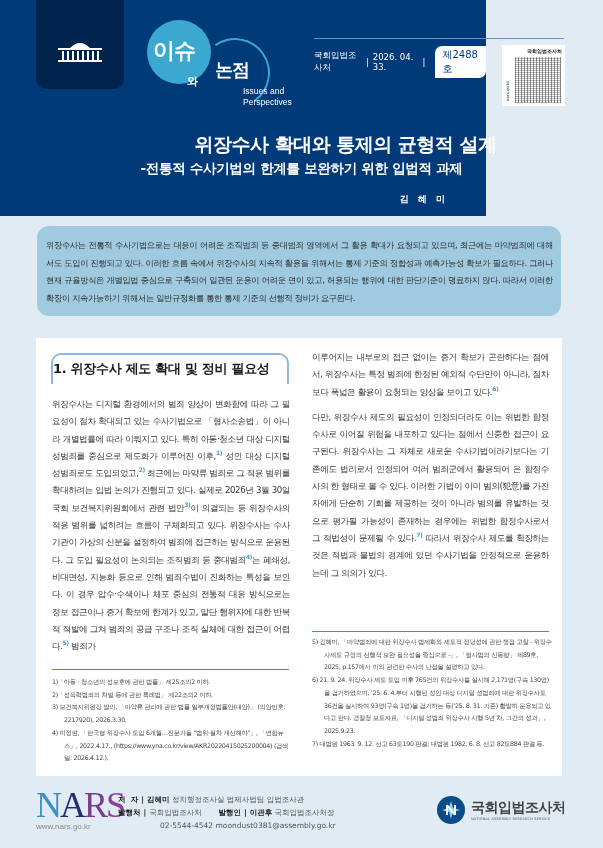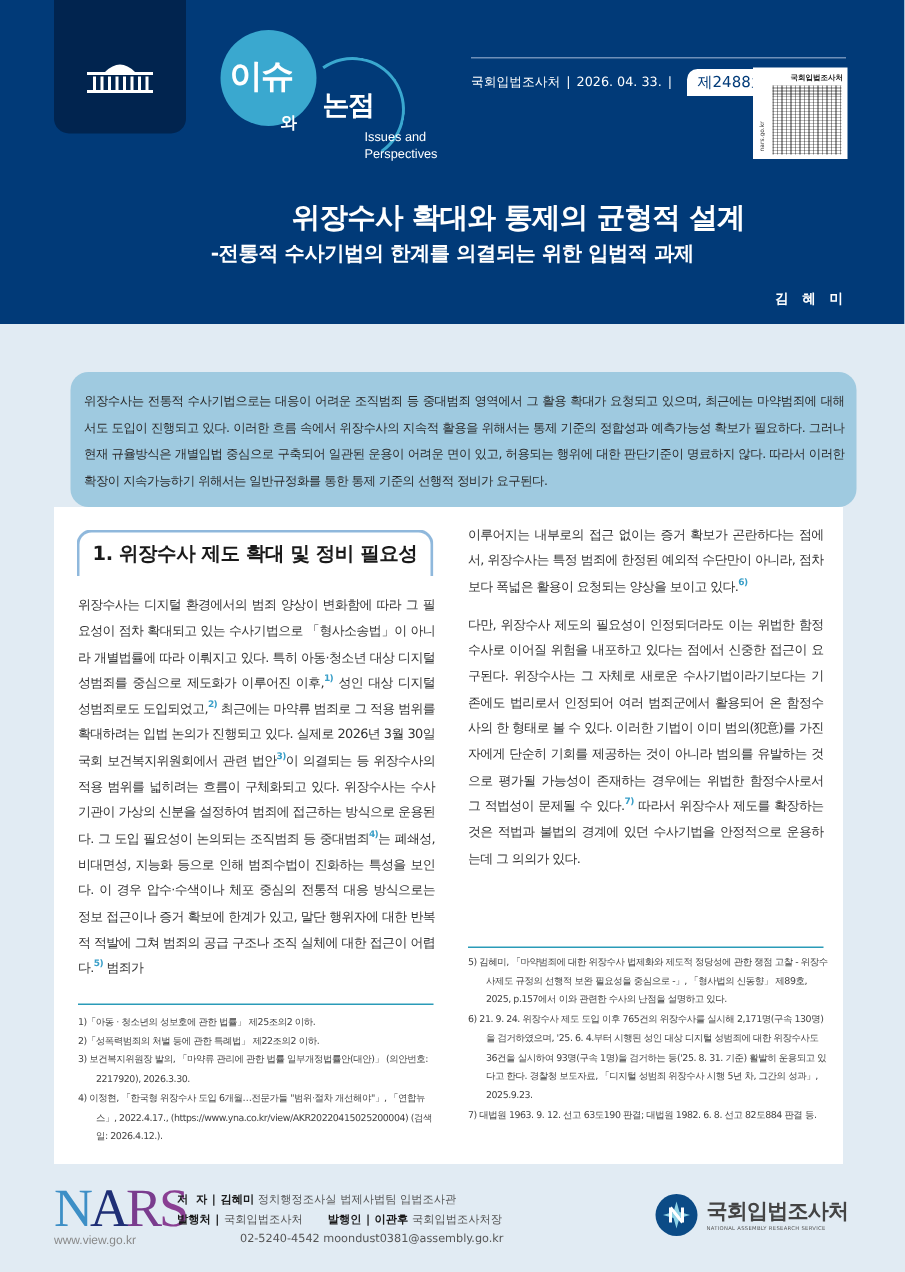--- a/index.html
+++ b/index.html
@@ -5,21 +5,21 @@
     * { box-sizing: border-box; margin: 0; padding: 0; }
     html, body { width: 603px; height: 848px; overflow: hidden; }
     body {
       background: #e1ebf3;
       font-family: "DejaVu Sans", "Liberation Sans", sans-serif;
       color: #333;
       position: relative;
     }
     
     .header {
-      position: absolute; left: 0; top: 0; width: 603px; height: 216px;
+      position: absolute; left: 0; top: 0; width: 486px; height: 216px;
       background: #013a78;
     }
     .logo-tab {
       position: absolute; left: 36px; top: 0; width: 88px; height: 89px;
       background: #01244f; border-radius: 0 0 10px 10px;
     }
     .logo-tab svg { position: absolute; left: 19px; top: 38px; }
     .issue-badge { position: absolute; left: 145px; top: 8px; width: 140px; height: 100px; }
     .issue-circle {
       position: absolute; left: 2px; top: 12px; width: 64px; height: 64px;
@@ -80,34 +80,33 @@
     .title-sub {
       position: absolute; left: 0; width: 603px; top: 160px; text-align: center;
       color: #fff; font-size: 13.5px; font-weight: bold; letter-spacing: -0.3px;
     }
     .author {
       position: absolute; right: 38px; top: 193px; color: #fff; font-size: 9px; font-weight: bold;
       letter-spacing: 3px;
     }
     
     .summary {
-      position: absolute; left: 37px; top: 248px; width: 524px; height: 90px;
+      position: absolute; left: 37px; top: 226px; width: 524px; height: 90px;
       background: #9fcae0; border-radius: 12px; padding: 11px 8px 0 9px;
       font-size: 8.3px; line-height: 17.5px; color: #2b2b2b; letter-spacing: -0.35px;
       text-align: justify;
-      margin-left: 10px;
     }
     
     .panel {
       position: absolute; left: 36px; top: 338px; width: 526px; height: 438px; background: #fff;
     }
     .section-heading {
       position: absolute; left: 51px; top: 353px; width: 238px; height: 31px;
       border: 2px solid #8fb8dc; border-bottom: none; border-radius: 10px 10px 0 0;
-      text-align: center; padding-top: 5px;
+      text-align: left; padding-top: 5px;
       font-size: 13px; font-weight: bold; color: #1a1a1a; letter-spacing: -0.3px;
       background: #fff;
     }
     .col {
       position: absolute; font-size: 8.6px; line-height: 17.3px; color: #333;
       letter-spacing: -0.4px; text-align: justify;
     }
     .col p { margin-bottom: 8px; }
     .col-left { left: 52px; top: 396px; width: 238px; }
     .col-right { left: 312px; top: 349px; width: 237px; }
@@ -179,21 +178,21 @@
     <span class="issue-no">제2488호</span>
   </div>
 
   <div class="qr-box">
     <div class="qr-head">국회입법조사처</div>
     <div class="qr-side">nars.go.kr</div>
     <div class="qr-grid"></div>
   </div>
 
   <h1 class="title-main">위장수사 확대와 통제의 균형적 설계</h1>
-  <h2 class="title-sub">-전통적 수사기법의 한계를 의결되는 위한 입법적 과제</h2>
+  <h2 class="title-sub">-전통적 수사기법의 한계를 보완하기 위한 입법적 과제</h2>
   <div class="author">김 혜 미</div>
 </div>
 
 <div class="summary">위장수사는 전통적 수사기법으로는 대응이 어려운 조직범죄 등 중대범죄 영역에서 그 활용 확대가 요청되고 있으며, 최근에는 마약범죄에 대해서도 도입이 진행되고 있다. 이러한 흐름 속에서 위장수사의 지속적 활용을 위해서는 통제 기준의 정합성과 예측가능성 확보가 필요하다. 그러나 현재 규율방식은 개별입법 중심으로 구축되어 일관된 운용이 어려운 면이 있고, 허용되는 행위에 대한 판단기준이 명료하지 않다. 따라서 이러한 확장이 지속가능하기 위해서는 일반규정화를 통한 통제 기준의 선행적 정비가 요구된다.</div>
 
 <div class="panel"></div>
 
 <div class="section-heading">1. 위장수사 제도 확대 및 정비 필요성</div>
 
 <div class="col col-left">
@@ -215,33 +214,33 @@
 
 <div class="fn-rule" style="left:312px; top:631px; width:237px;"></div>
 <ul class="footnotes" style="left:312px; top:636px; width:240px;">
   <li>5) 김혜미, 「마약범죄에 대한 위장수사 법제화와 제도적 정당성에 관한 쟁점 고찰 - 위장수사제도 규정의 선행적 보완 필요성을 중심으로 -」, 「형사법의 신동향」 제89호, 2025, p.157에서 이와 관련한 수사의 난점을 설명하고 있다.</li>
   <li>6) 21. 9. 24. 위장수사 제도 도입 이후 765건의 위장수사를 실시해 2,171명(구속 130명)을 검거하였으며, '25. 6. 4.부터 시행된 성인 대상 디지털 성범죄에 대한 위장수사도 36건을 실시하여 93명(구속 1명)을 검거하는 등('25. 8. 31. 기준) 활발히 운용되고 있다고 한다. 경찰청 보도자료, 「디지털 성범죄 위장수사 시행 5년 차, 그간의 성과」, 2025.9.23.</li>
   <li>7) 대법원 1963. 9. 12. 선고 63도190 판결; 대법원 1982. 6. 8. 선고 82도884 판결 등.</li>
 </ul>
 
 <div class="footer-logo">
   <div class="nars"><span class="n">N</span><span class="a">A</span><span class="r">R</span><span class="s">S</span></div>
-  <div class="nars-url">www.view.go.kr</div>
+  <div class="nars-url">www.nars.go.kr</div>
 </div>
 
 <div class="footer-info">
   <div>
     <b style="white-space:pre;">저  자</b><span class="sep">|</span><b>김혜미</b> <span>정치행정조사실 법제사법팀 입법조사관</span>
   </div>
   <div>
     <b>발행처</b><span class="sep">|</span><span>국회입법조사처</span>
     &nbsp;&nbsp;&nbsp;&nbsp;&nbsp;
     <b>발행인</b><span class="sep">|</span><b>이관후</b> <span>국회입법조사처장</span>
   </div>
-  <div style="padding-left:42px;">02-5240-4542 moondust0381@assembly.go.kr</div>
+  <div style="padding-left:42px;">02-5544-4542 moondust0381@assembly.go.kr</div>
 </div>
 
 <div class="nars-brand">
   <div class="nars-emblem">
     <svg width="28" height="28" viewBox="0 0 28 28">
       <path d="M14 5 L16 12 L23 14 L16 16 L14 23 L12 16 L5 14 L12 12 Z" fill="#8fd3e6"></path>
       <path d="M10 9 L10 19 M18 9 L18 19 M10 9 L18 19" stroke="#fff" stroke-width="2" fill="none"></path>
     </svg>
   </div>
   <div>

